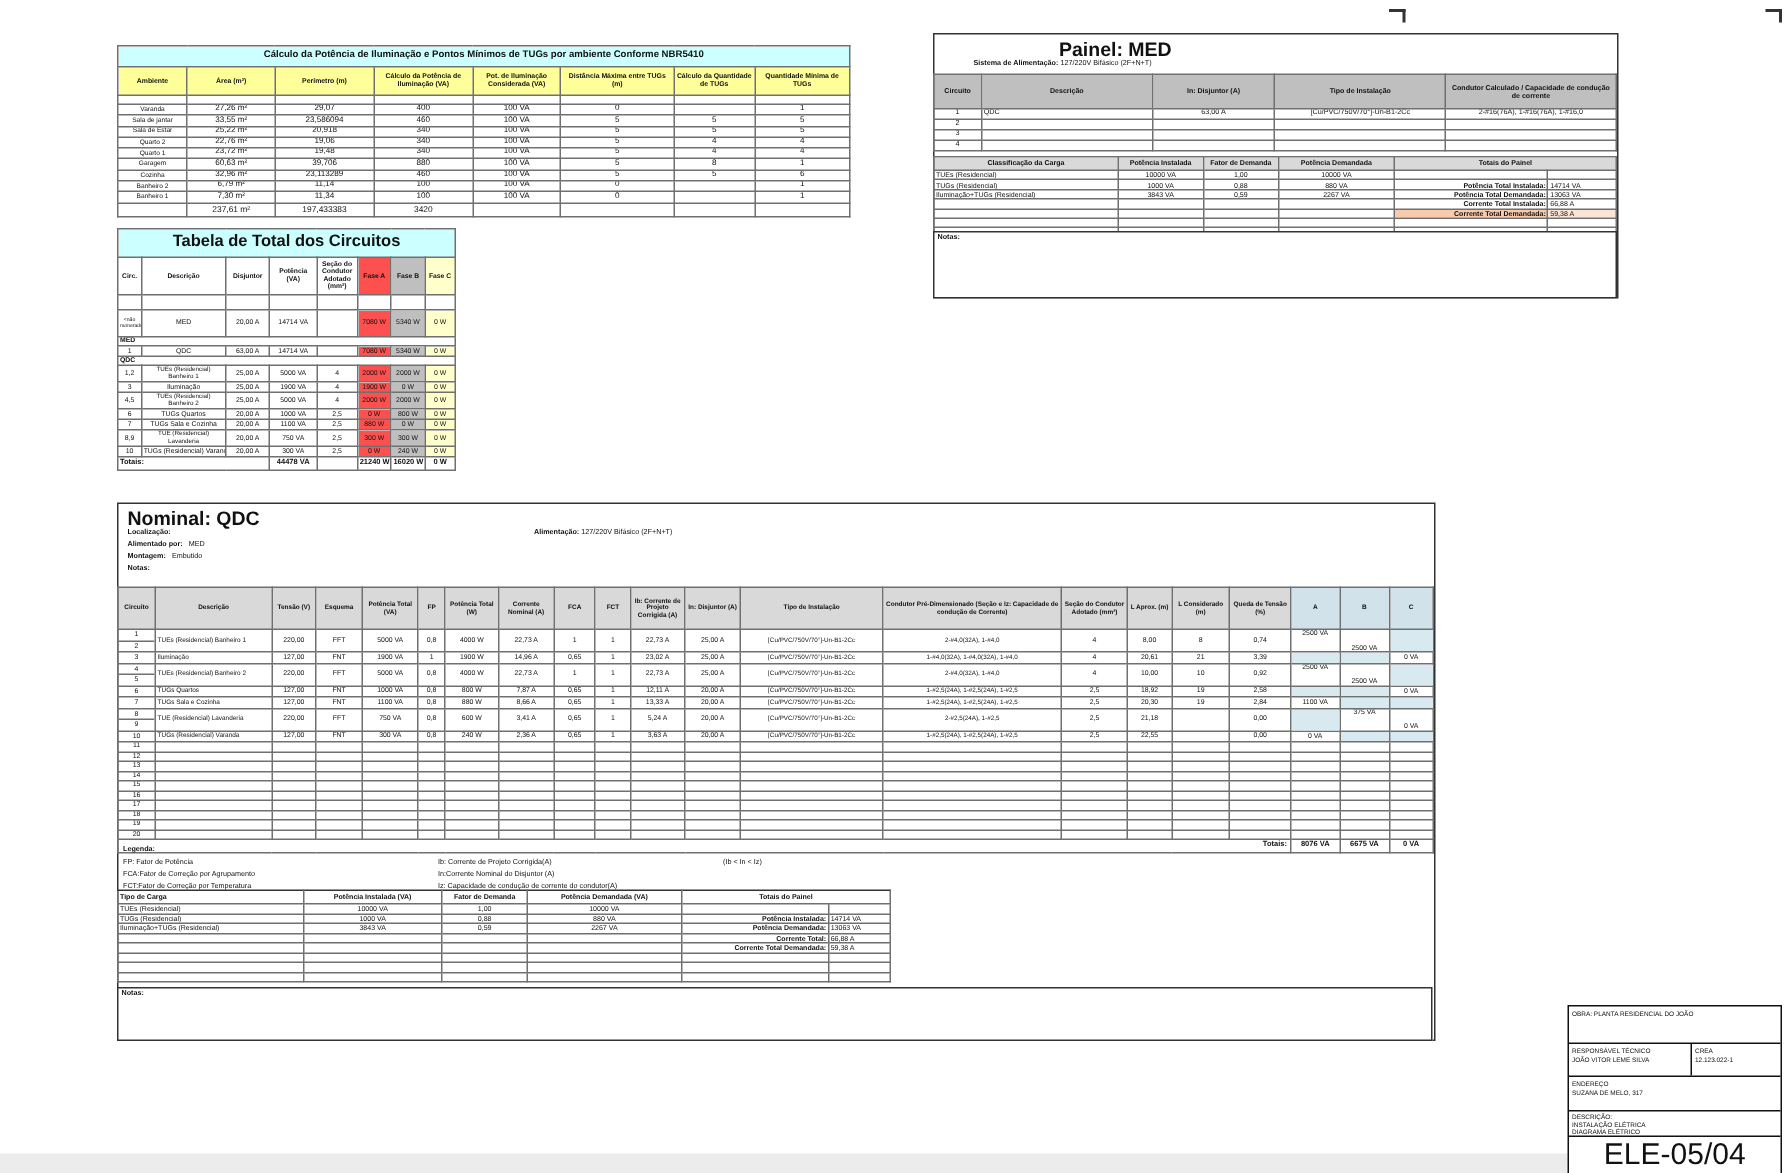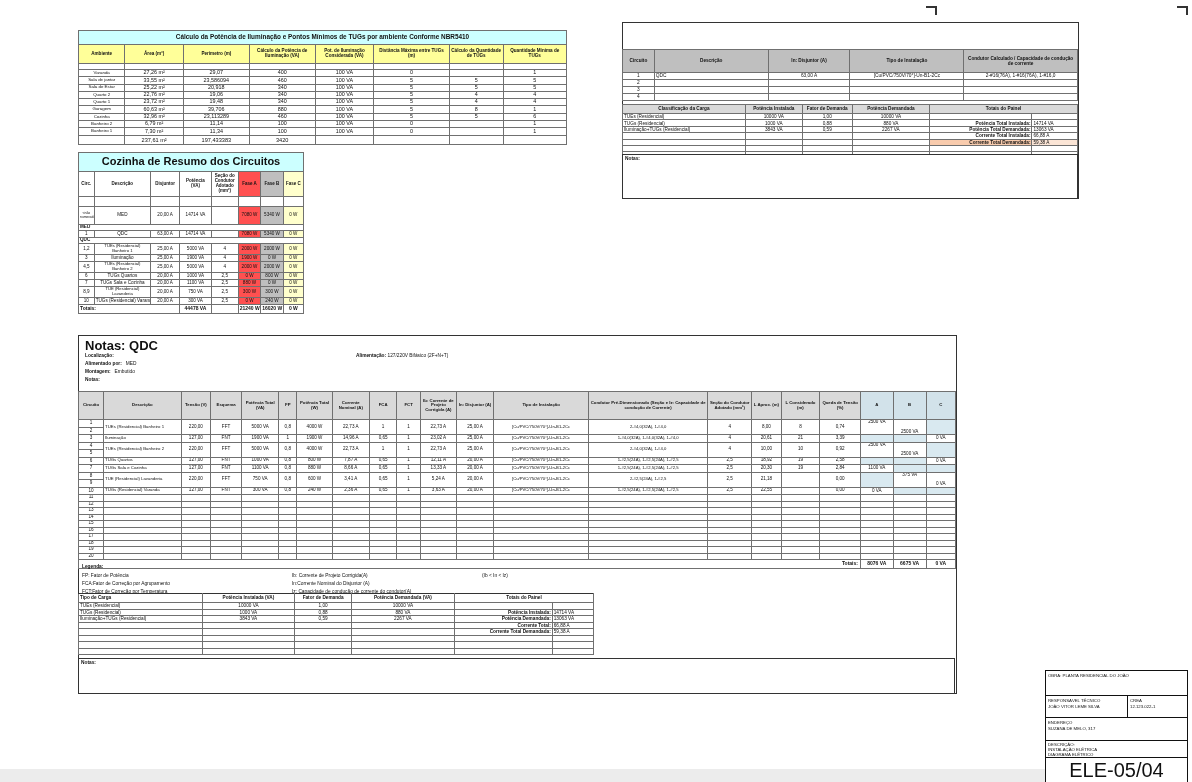--- a/index.html
+++ b/index.html
@@ -279,21 +279,21 @@
           <col style="width:25%">
           <col style="width:13%">
           <col style="width:14%">
         <col style="width:12%">
           <col style="width:10%">
           <col style="width:10%">
           <col style="width:9%">
       </colgroup>
       <thead>
         <tr class="title-row">
-            <th colspan="8">Cozinha de Resumo dos Circuitos</th>
+            <th colspan="8">Tabela de Total dos Circuitos</th>
           </tr>
         <tr class="head-row" id="resumo-headers">
             <th>Circ.</th>
             <th>Descrição</th>
             <th>Disjuntor</th>
             <th>Potência (VA)</th>
             <th>Seção do Condutor Adotado (mm²)</th>
             <th class="fa">Fase A</th>
             <th class="fb">Fase B</th>
             <th class="fc">Fase C</th>
@@ -412,20 +412,27 @@
             <td></td>
             <td>21240 W</td>
             <td>16020 W</td>
             <td>0 W</td>
           </tr>
         </tbody>
     </table>
   </section>
 
   <section id="med-panel">
+    <div class="titlebox">
+      <div class="panel-title">Painel: MED</div>
+      <div class="subtitle">
+        <b>Sistema de Alimentação:</b>
+        <span>127/220V Bifásico (2F+N+T)</span>
+      </div>
+    </div>
     <table id="med-circuits">
       <colgroup>
         <col style="width:7%">
           <col style="width:25%">
           <col style="width:18%">
           <col style="width:25%">
           <col style="width:25%">
       </colgroup>
       <thead>
           <tr id="med-circ-headers">
@@ -543,21 +550,21 @@
             <td class="tval"></td>
           </tr>
         </tbody>
     </table>
     <div class="notes-box" id="med-notes">
       <b>Notas:</b>
     </div>
   </section>
 
   <section id="qdc-panel">
-    <div class="panel-title">Notas: QDC</div>
+    <div class="panel-title">Nominal: QDC</div>
     <div class="inf" style="left:6px;top:17px;"><b>Localização:</b></div>
     <div class="inf" style="left:6px;top:25px;"><b>Alimentado por:</b>&nbsp;&nbsp;&nbsp;<span>MED</span></div>
     <div class="inf" style="left:6px;top:33px;"><b>Montagem:</b>&nbsp;&nbsp;&nbsp;<span>Embutido</span></div>
     <div class="inf" style="left:6px;top:41px;"><b>Notas:</b></div>
     <div class="inf" style="left:277px;top:17px;"><b>Alimentação:</b> <span>127/220V Bifásico (2F+N+T)</span></div>
 
     <table id="qdc-table">
       <colgroup>
         <col style="width:2.9%">
           <col style="width:9%">

